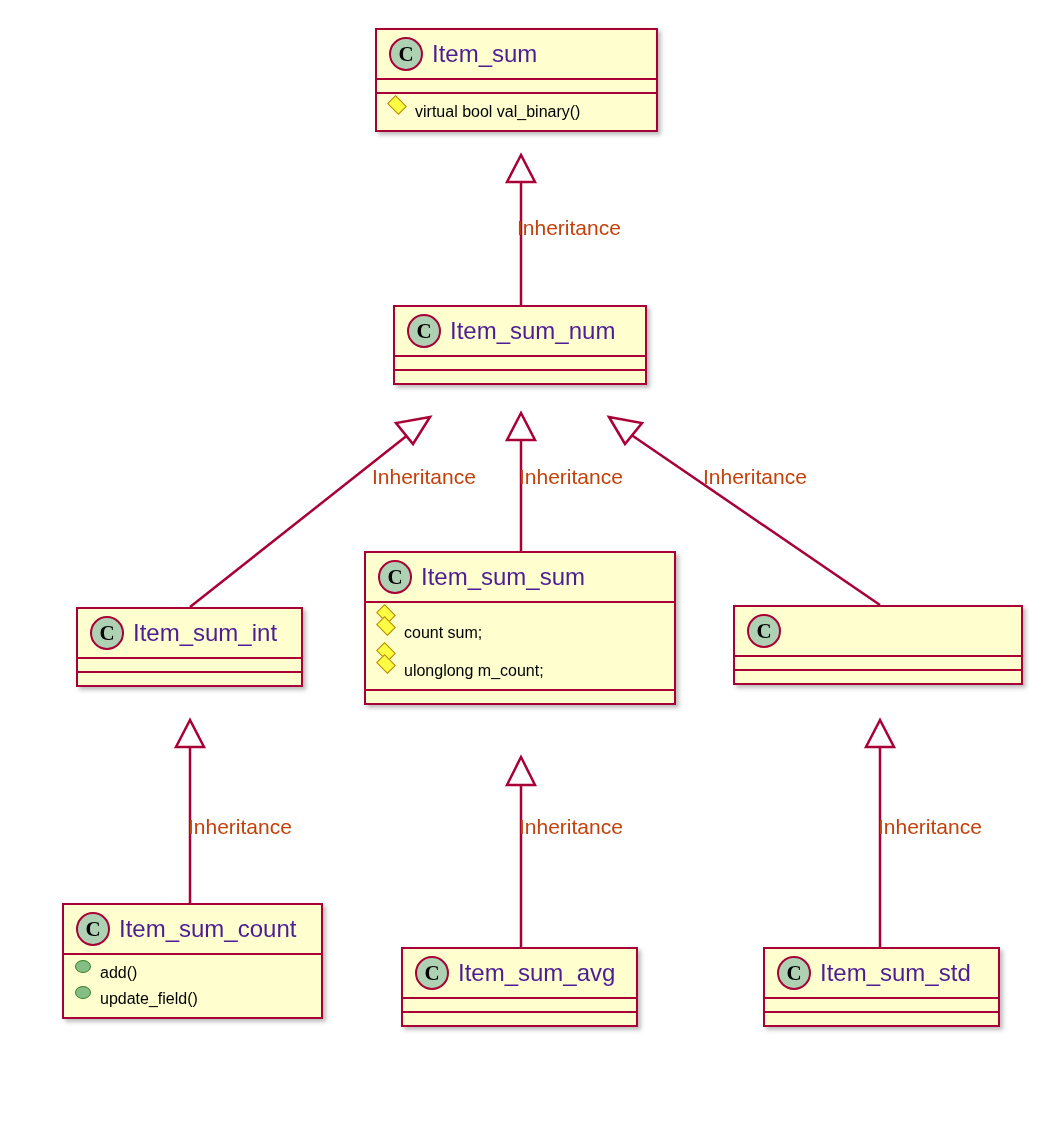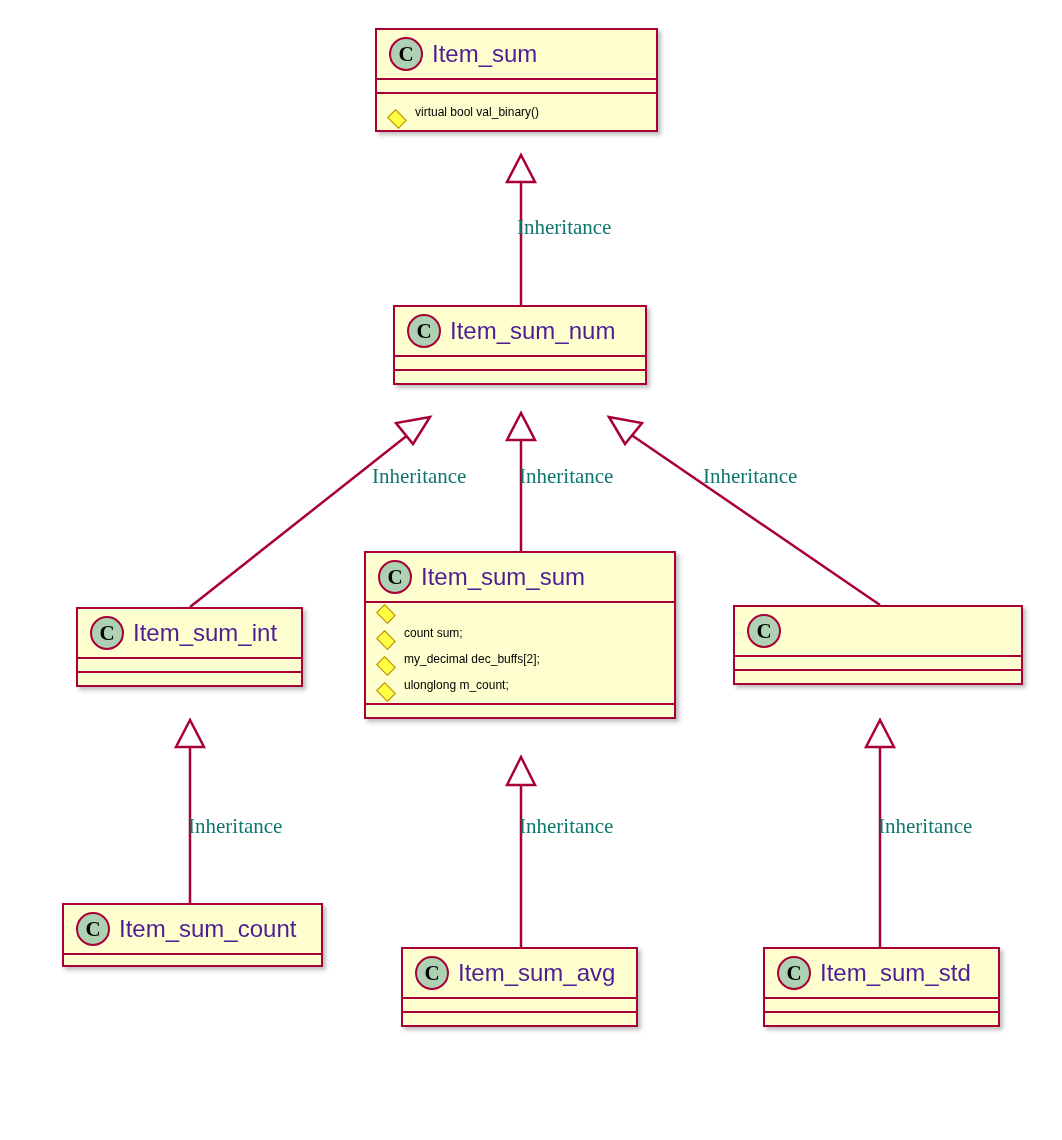--- a/index.html
+++ b/index.html
@@ -23,23 +23,23 @@
   svg.edges {
     position: absolute;
     left: 0; top: 0;
     width: 1062px;
     height: 1140px;
     pointer-events: none;
   }
   .edge-label {
     position: absolute;
     font-size: 21px;
-    color: #0f766e;
+    color: #c2410c;
     white-space: nowrap;
-    font-family: Liberation Serif, serif;
+    font-family: Liberation Sans, sans-serif;
     line-height: 1;
   }
   .uml-class {
     position: absolute;
     box-sizing: border-box;
     background: #FEFECE;
     border: 2px solid #A80036;
     box-shadow: 3px 3px 4px rgba(100,100,100,0.42);
   }
   .cls-header {
@@ -75,22 +75,22 @@
     border-top: 2px solid #A80036;
     box-sizing: border-box;
     padding: 5px 8px 5px 10px;
   }
   .compartment.empty {
     height: 14px;
     padding: 0;
   }
   .member {
     display: flex;
-    align-items: flex-end;
-    font-size: 12px;
+    align-items: flex-start;
+    font-size: 16px;
     color: #000000;
     white-space: nowrap;
     line-height: 26px;
     font-family: "Liberation Sans", sans-serif;
   }
   .vis {
     width: 16px;
     height: 16px;
     min-width: 16px;
     margin-right: 8px;
@@ -215,21 +215,20 @@
     <div class="compartment">
       <div class="member">
         <span class="vis vis-diamond"></span>
       </div>
       <div class="member">
         <span class="vis vis-diamond"></span>
         <span>count sum;</span>
       </div>
       <div class="member">
         <span class="vis vis-diamond"></span>
-        <span>my_decimal dec_buffs[2];</span>
       </div>
       <div class="member">
         <span class="vis vis-diamond"></span>
         <span>ulonglong m_count;</span>
       </div>
     </div>
     <div class="compartment empty"></div>
   </div>
 
   <div class="uml-class" style="left:733px; top:605px; width:290px;">
@@ -239,20 +238,28 @@
     <div class="compartment empty"></div>
     <div class="compartment empty"></div>
   </div>
 
   <div class="uml-class" style="left:62px; top:903px; width:261px;">
     <div class="cls-header">
       <div class="cls-badge">C</div>
       <div class="cls-title">Item_sum_count</div>
     </div>
     <div class="compartment">
+      <div class="member">
+        <span class="vis vis-circle"></span>
+        <span>add()</span>
+      </div>
+      <div class="member">
+        <span class="vis vis-circle"></span>
+        <span>update_field()</span>
+      </div>
     </div>
   </div>
 
   <div class="uml-class" style="left:401px; top:947px; width:237px;">
     <div class="cls-header">
       <div class="cls-badge">C</div>
       <div class="cls-title">Item_sum_avg</div>
     </div>
     <div class="compartment empty"></div>
     <div class="compartment empty"></div>

